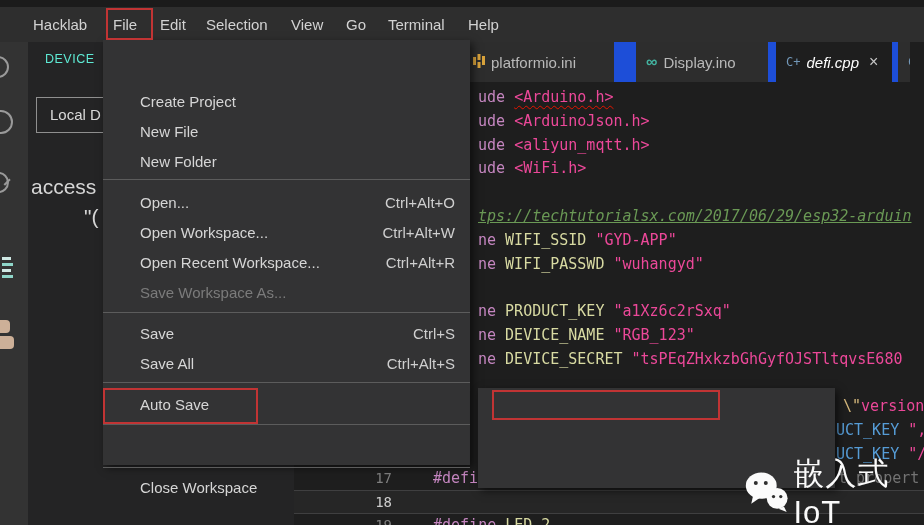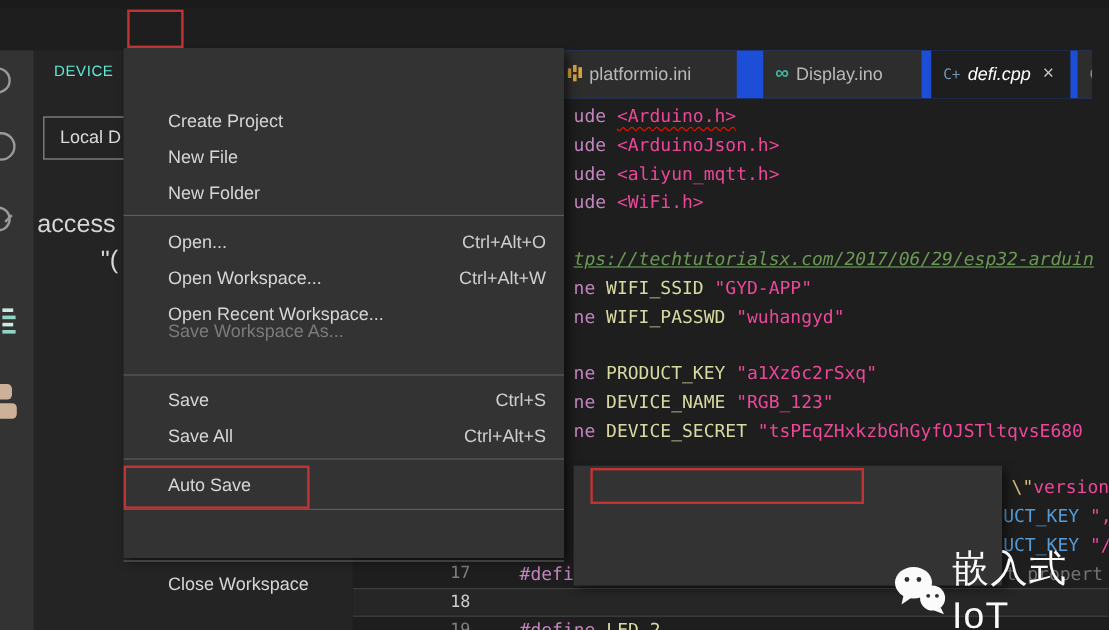--- a/index.html
+++ b/index.html
@@ -144,20 +144,30 @@
       <div style="width:9px;height:3px;background:#cfe8e4;margin-bottom:3px;"></div>
       <div style="width:11px;height:3px;background:#8fd6c9;"></div>
     </div>
     <div class="act-icon" style="left:-8px; top:278px;">
       <div style="width:18px;height:13px;background:#cdb098;border-radius:4px;"></div>
       <div style="width:18px;height:13px;background:#cdb098;border-radius:4px;margin-top:3px;margin-left:4px;"></div>
     </div>
   </div>
 
   <div class="top-strip"></div>
+  <div class="menubar" id="menubar">
+      <span class="menubar-item" style="left: 33px;">Hacklab</span>
+      <span class="menubar-item" style="left: 113px;">File</span>
+      <span class="menubar-item" style="left: 160px;">Edit</span>
+      <span class="menubar-item" style="left: 206px;">Selection</span>
+      <span class="menubar-item" style="left: 291px;">View</span>
+      <span class="menubar-item" style="left: 346px;">Go</span>
+      <span class="menubar-item" style="left: 388px;">Terminal</span>
+      <span class="menubar-item" style="left: 468px;">Help</span>
+    </div>
 
   <div class="menu" id="file-menu">
       <div class="menu-item" style="top: 47px;">
         <span class="mi-label">Create Project</span>
       </div>
       <div class="menu-item" style="top: 77px; text-align: right;">
         <span class="mi-label">New File</span>
       </div>
       <div class="menu-item" style="top: 107px;">
         <span class="mi-label">New Folder</span>
@@ -166,22 +176,23 @@
       <div class="menu-item" style="top: 148px;">
         <span class="mi-label">Open...</span>
         <span class="mi-shortcut">Ctrl+Alt+O</span>
       </div>
       <div class="menu-item" style="top: 178px;">
         <span class="mi-label">Open Workspace...</span>
         <span class="mi-shortcut">Ctrl+Alt+W</span>
       </div>
       <div class="menu-item" style="top: 208px;">
         <span class="mi-label">Open Recent Workspace...</span>
-      </div>
-      <div class="menu-item disabled" style="top: 222px;">
+        <span class="mi-shortcut">Ctrl+Alt+R</span>
+      </div>
+      <div class="menu-item disabled" style="top: 238px;">
         <span class="mi-label">Save Workspace As...</span>
       </div>
       <div class="menu-sep" style="top: 272px;"></div>
       <div class="menu-item" style="top: 279px;">
         <span class="mi-label">Save</span>
         <span class="mi-shortcut">Ctrl+S</span>
       </div>
       <div class="menu-item" style="top: 309px;">
         <span class="mi-label">Save All</span>
         <span class="mi-shortcut">Ctrl+Alt+S</span>

